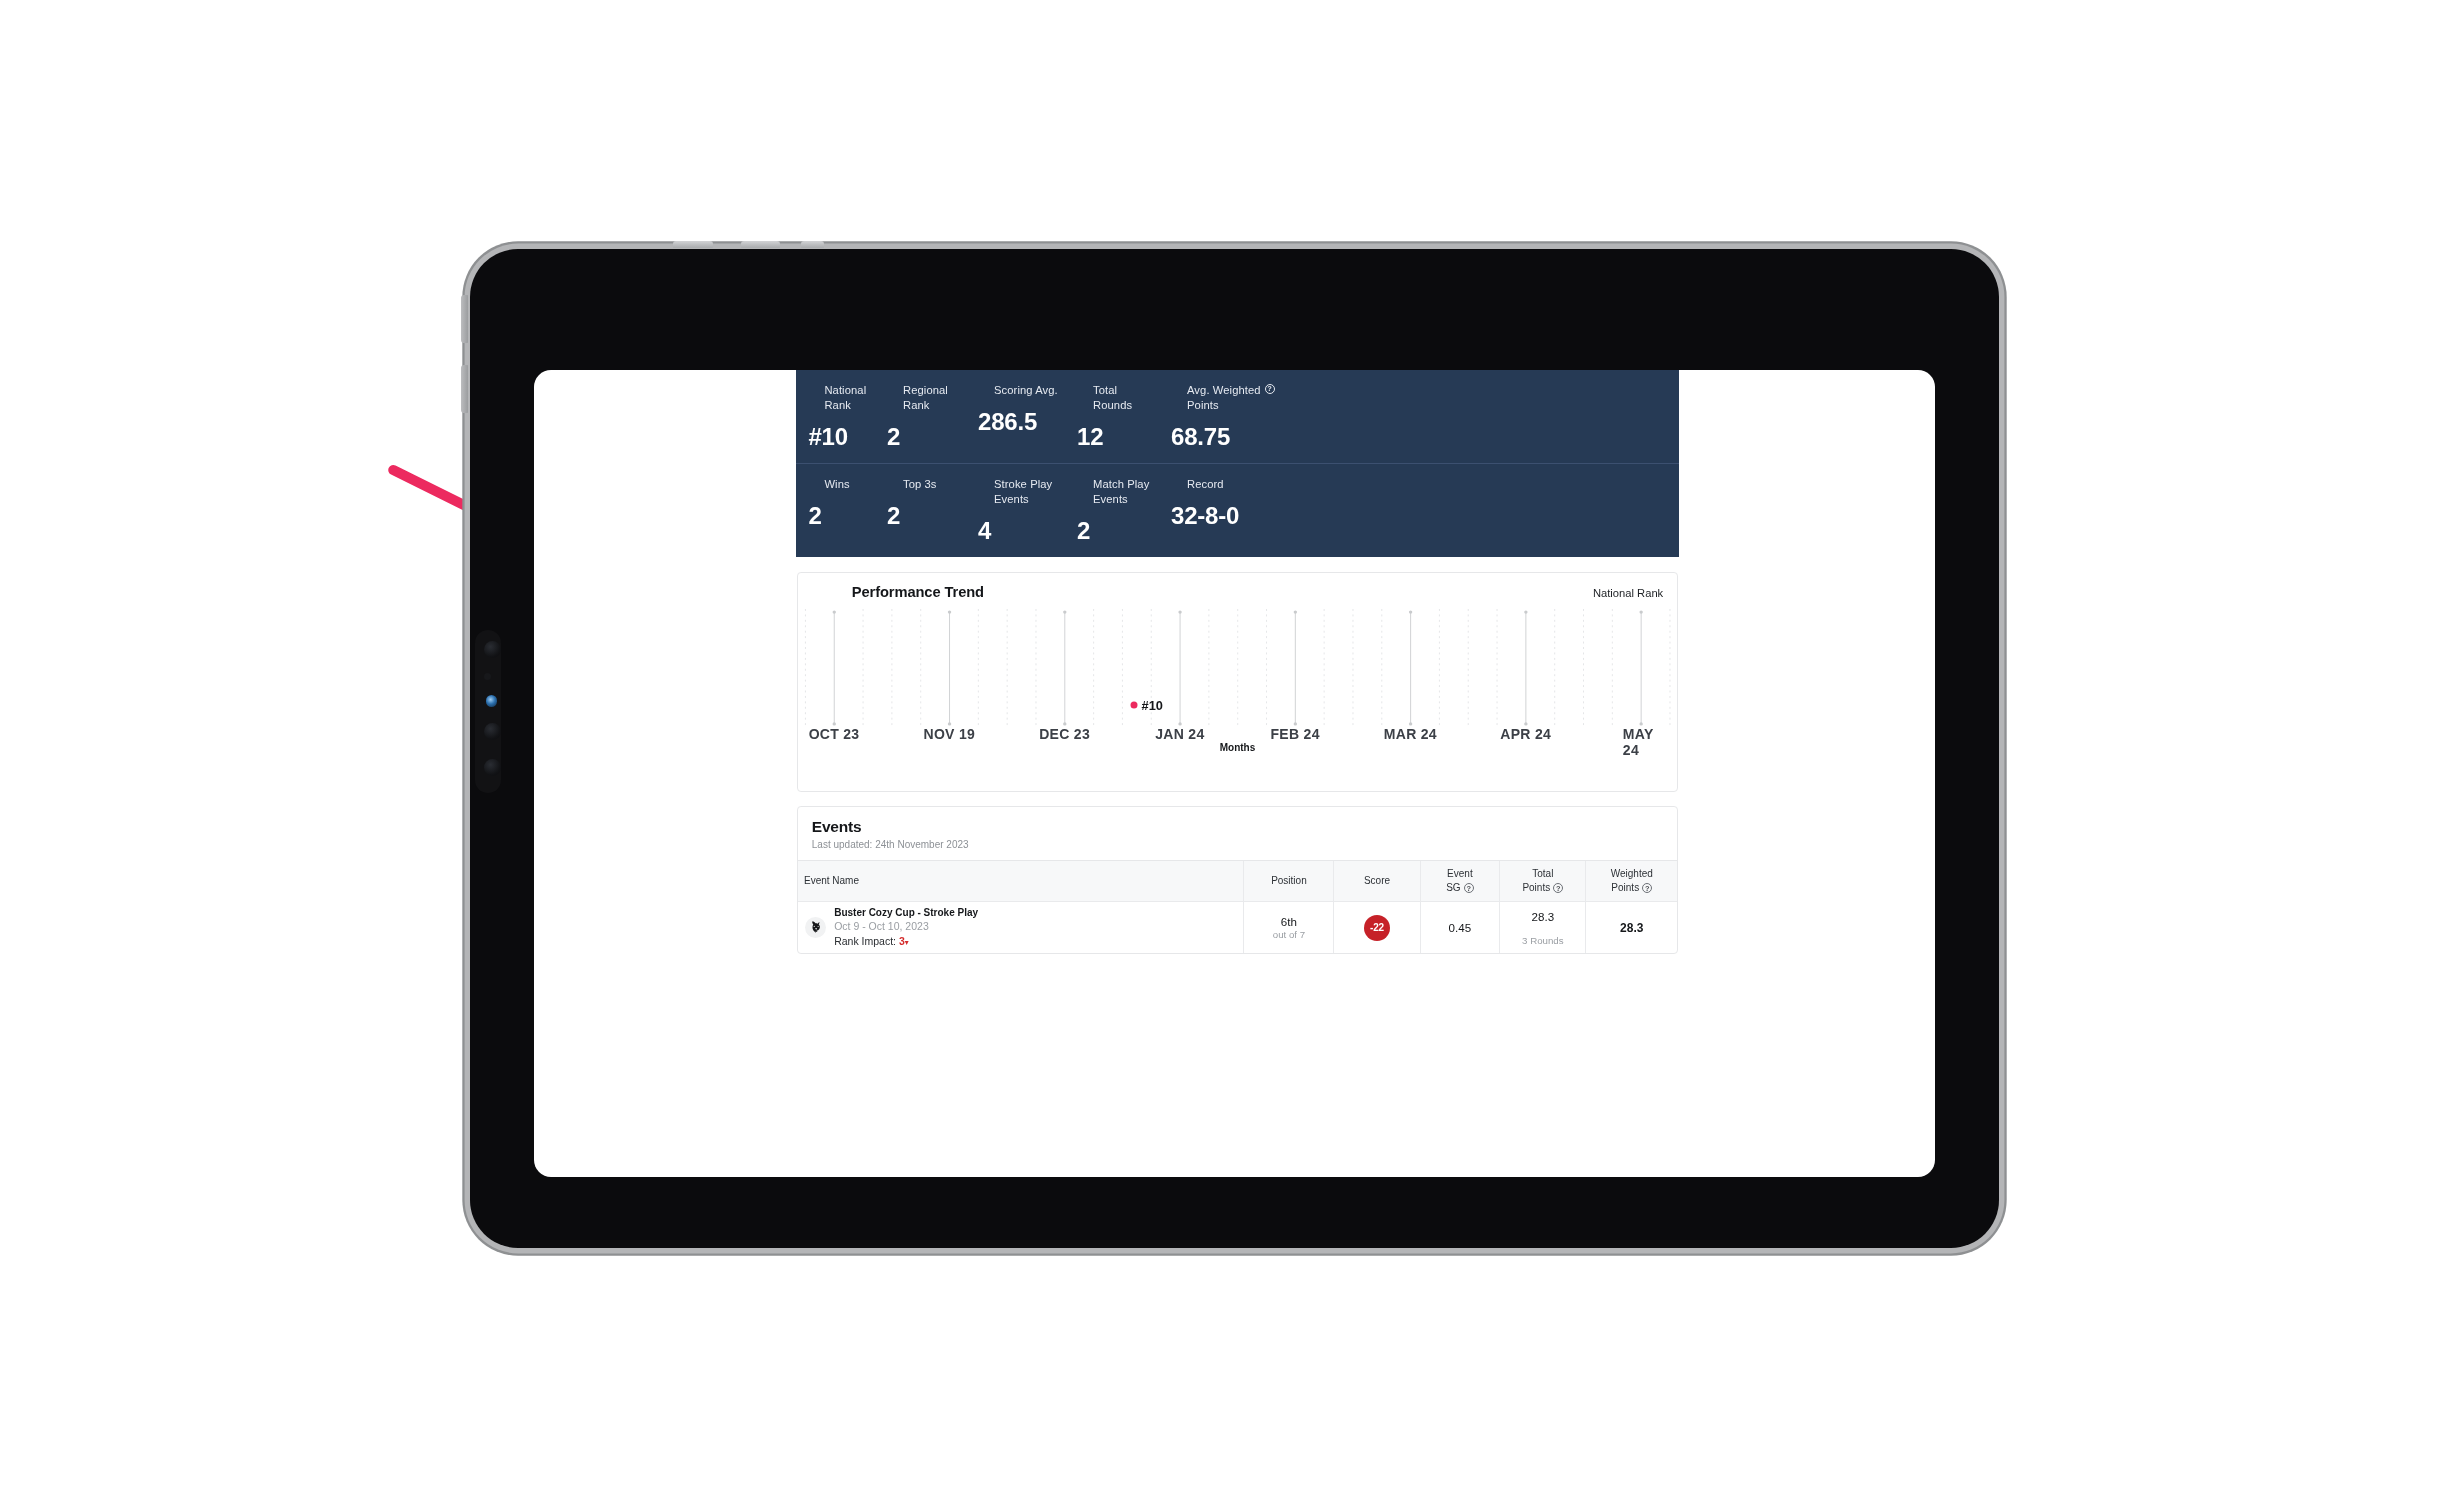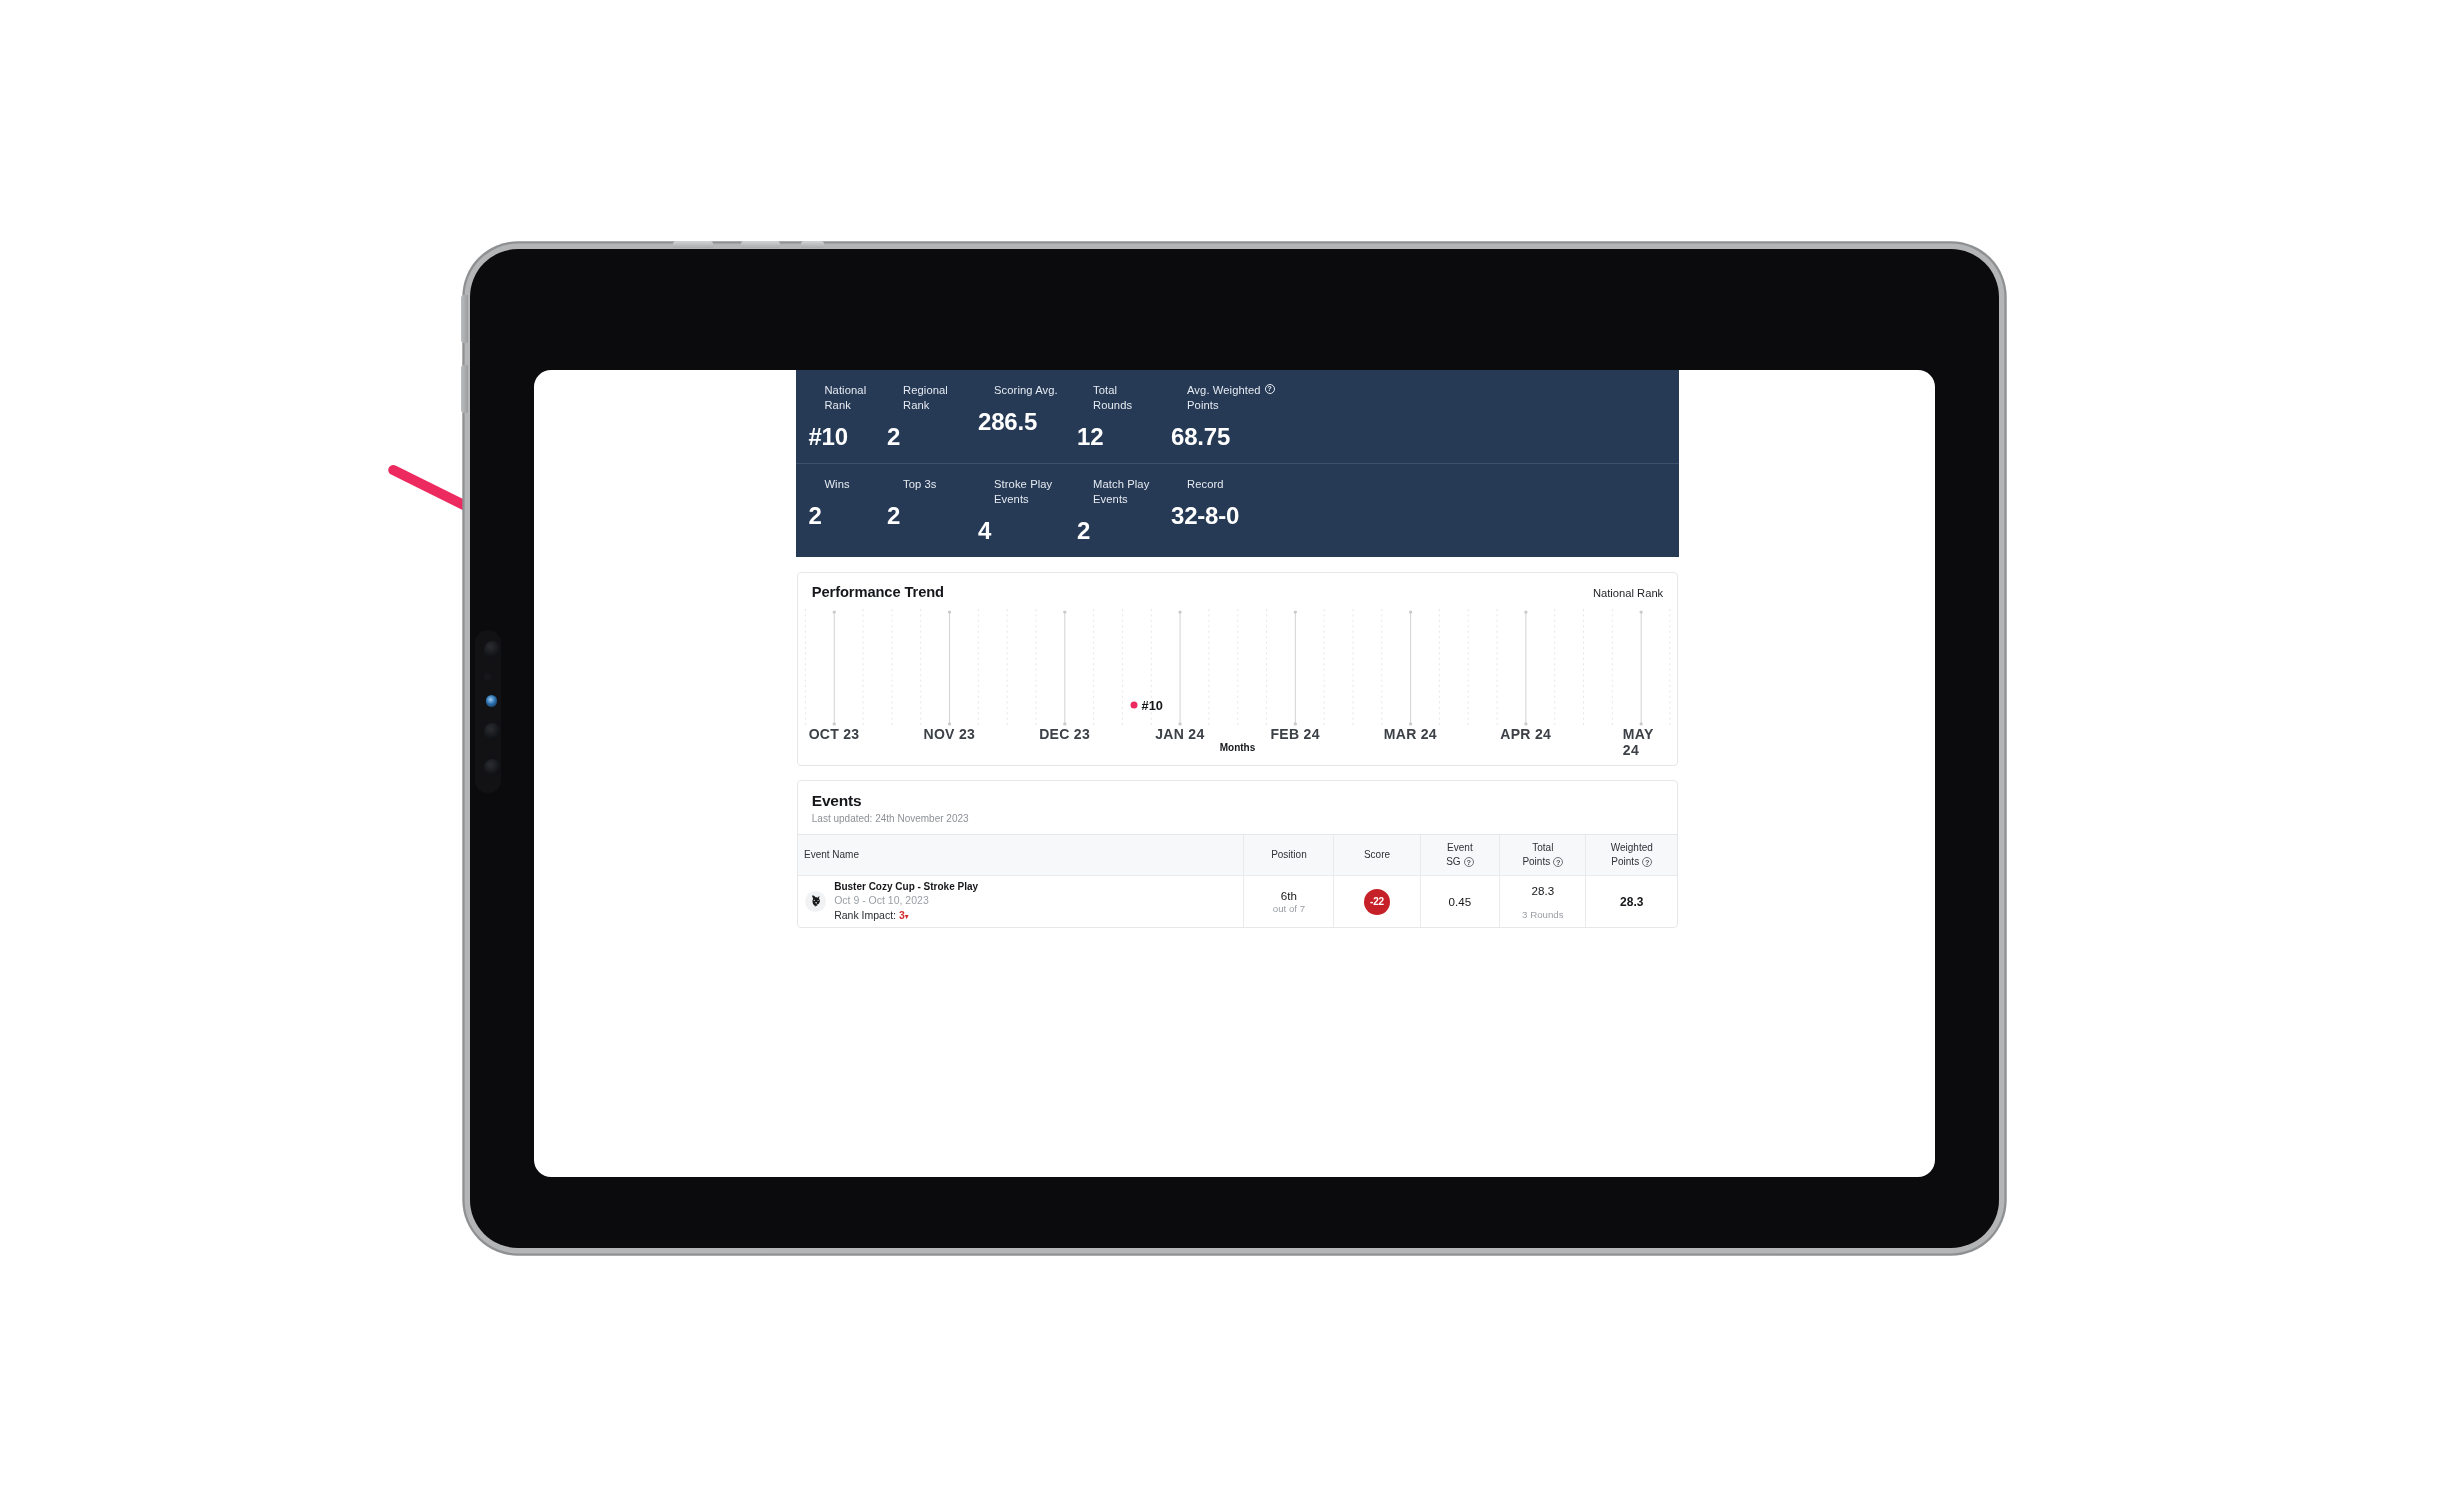--- a/index.html
+++ b/index.html
@@ -101,21 +101,21 @@
   }
   .qmark.dark { color: #4c4f54; border-color: #6d7177; }
 
   
   .card {
     margin: 0 0.8px;
     background: #fff;
     border: 0.8px solid #e6e7e9;
     border-radius: 3.9px;
   }
-  .trend-card { margin-top: 14.7px; height: 194px; position: relative; }
+  .trend-card { margin-top: 14.7px; height: 220px; position: relative; padding-left: 40px; }
   .trend-head {
     display: flex; align-items: baseline; justify-content: space-between;
     padding: 11px 14px 0 14px;
   }
   .trend-title { font-size: 14.7px; font-weight: 700; color: #15171a; letter-spacing: -0.1px; }
   .trend-legend { font-size: 11.2px; color: #1d2024; }
 
   .plot { position: absolute; left: 0; right: 0; top: 36px; height: 118px; }
   .plot svg { display:block; width: 100%; height: 100%; }
   .xaxis {
@@ -341,21 +341,21 @@
                 </g>
             </svg>
             <div id="chart-points">
                 <div class="dp-dot" style="background: rgb(236, 42, 95); left: 38.2096%; top: 82%;"></div>
                 <div class="dp-label" style="left: 39.0868%; top: 82%;">#10</div>
               </div>
           </div>
 
           <div class="xaxis" id="x-axis">
               <div class="xtick" style="left: 4.12281%;">OCT 23</div>
-              <div class="xtick" style="left: 17.2306%;">NOV 23</div>
+              <div class="xtick" style="left: 17.2306%;">NOV 19</div>
               <div class="xtick" style="left: 30.3383%;">DEC 23</div>
               <div class="xtick" style="left: 43.4461%;">JAN 24</div>
               <div class="xtick" style="left: 56.5539%;">FEB 24</div>
               <div class="xtick" style="left: 69.6617%;">MAR 24</div>
               <div class="xtick" style="left: 82.7694%;">APR 24</div>
               <div class="xtick" style="left: 95.8772%;">MAY 24</div>
             </div>
           <div class="xlabel">Months</div>
         </div>
 

